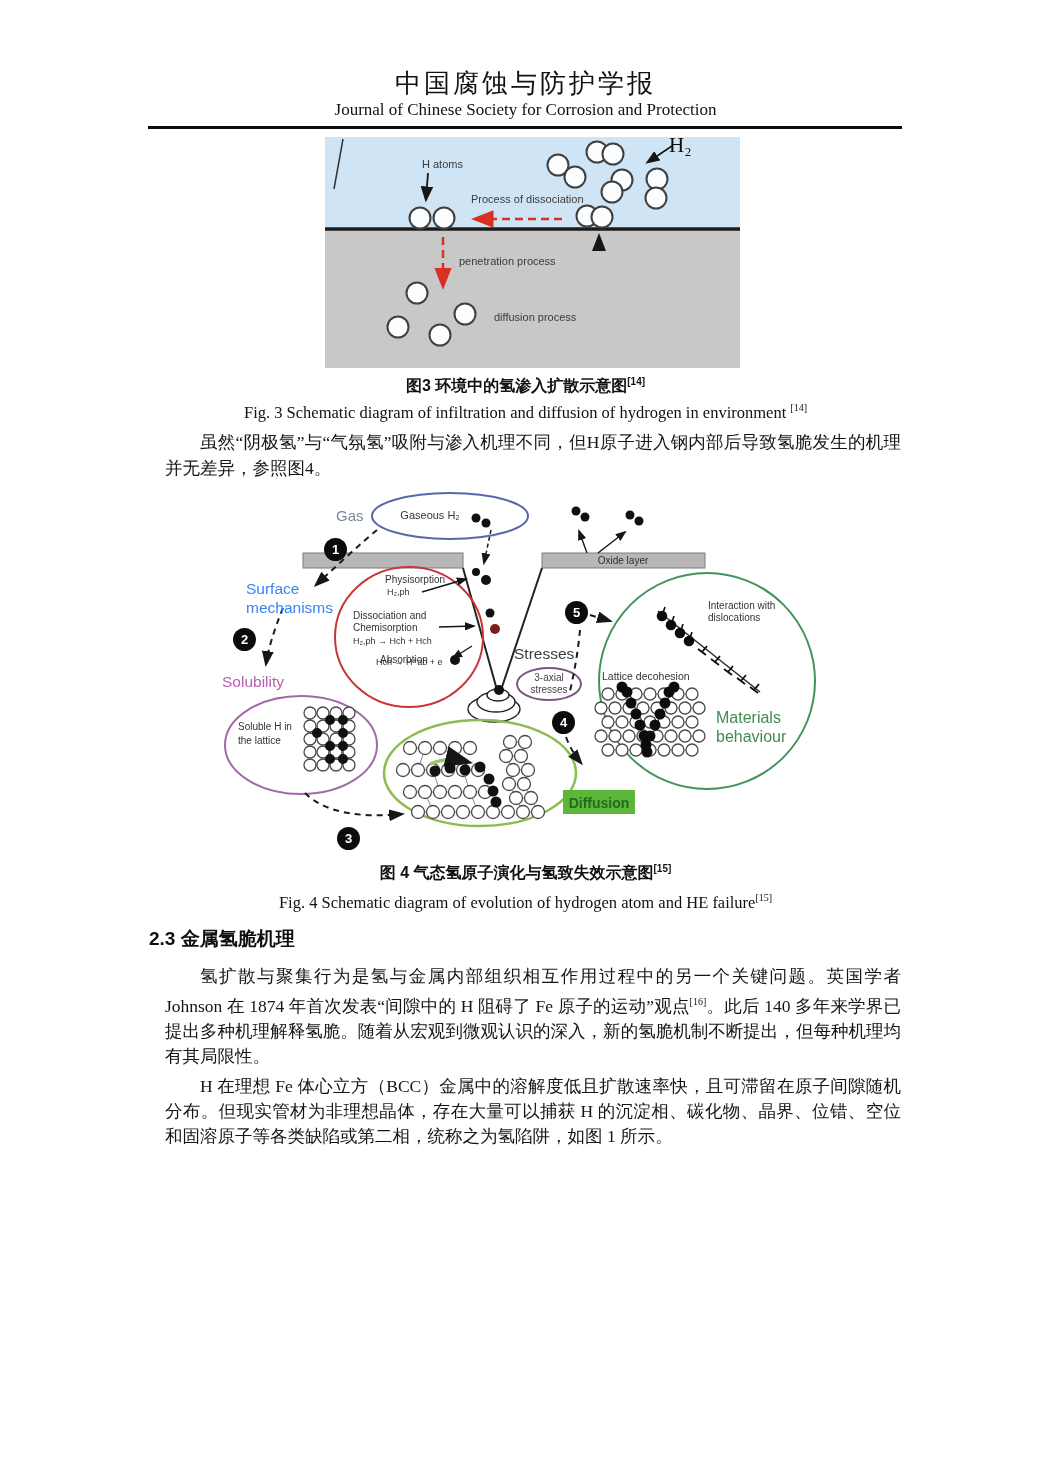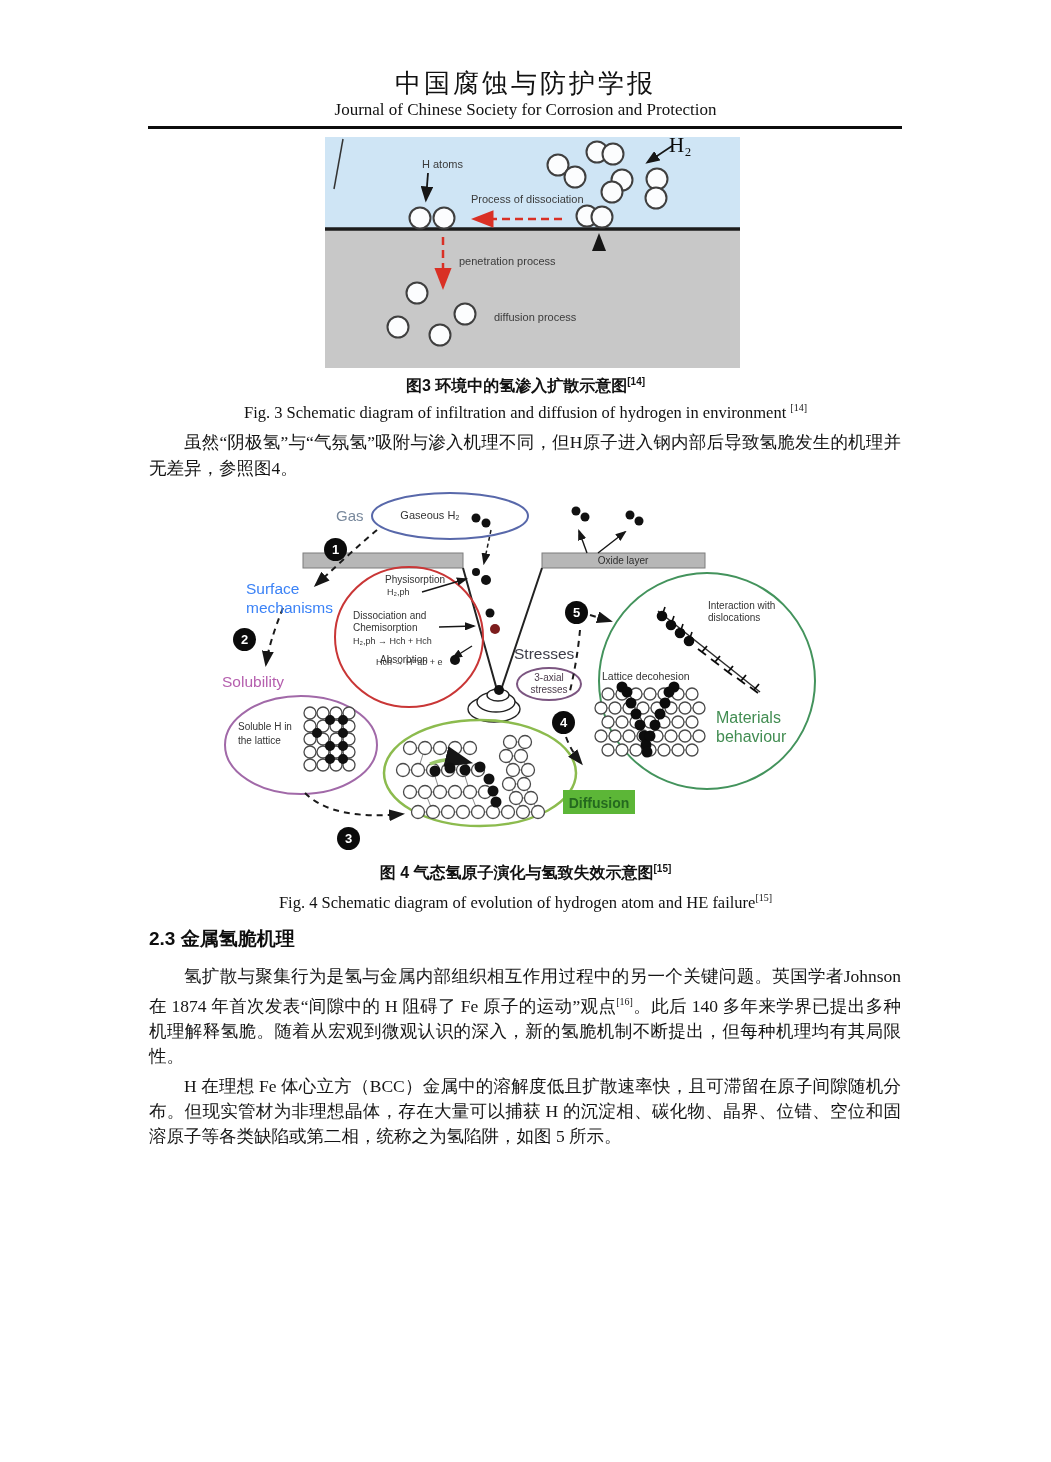--- a/index.html
+++ b/index.html
@@ -13,21 +13,21 @@
   .hrule{position:absolute;top:126px;left:148px;width:754px;height:3px;background:#0d0d0d;}
   
   .cap-zh{position:absolute;left:0;width:1051px;text-align:center;
           font-family:"Liberation Sans","DejaVu Sans",sans-serif;
           font-size:16px;font-weight:600;color:#111;}
   .cap-en{position:absolute;left:0;width:1051px;text-align:center;
           font-size:16.5px;font-weight:500;color:#111;}
   sup{font-size:10px;}
   .bodytext{position:absolute;left:149px;width:752px;font-size:17.5px;line-height:25px;
             text-align:justify;color:#151515;}
-  .bodytext p{margin:0 0 0 0;text-indent:2em;}
+  .bodytext p{margin:0 0 0 16px;text-indent:2em;}
   .bodytext p + p{margin-top:5px;}
   .para-f3{line-height:26px;}
   .sechead{position:absolute;left:149px;top:926px;
            font-family:"Liberation Sans","DejaVu Sans",sans-serif;
            font-size:19px;font-weight:700;color:#0e0e0e;}
   
   .fig3{position:absolute;left:325px;top:137px;width:415px;height:231px;}
   .fig3 svg{position:absolute;left:0;top:0;}
   .f3lbl{position:absolute;font-family:"Liberation Sans","DejaVu Sans",sans-serif;
          font-size:11px;color:#3b3b3b;white-space:nowrap;}
@@ -380,16 +380,16 @@
     <span>图 4 气态氢原子演化与氢致失效示意图</span><sup>[15]</sup>
   </div>
   <div class="cap-en" style="top:892px;">
     <span>Fig. 4 Schematic diagram of evolution of hydrogen atom and HE failure</span><sup>[15]</sup>
   </div>
 
   <div class="sechead">2.3 金属氢脆机理</div>
 
   <div class="bodytext" style="top:964px;">
     <p><span>氢扩散与聚集行为是氢与金属内部组织相互作用过程中的另一个关键问题。英国学者Johnson 在 1874 年首次发表“间隙中的 H 阻碍了 Fe 原子的运动”观点</span><sup>[16]</sup><span>。此后 140 多年来学界已提出多种机理解释氢脆。随着从宏观到微观认识的深入，新的氢脆机制不断提出，但每种机理均有其局限性。</span></p>
-    <p>H 在理想 Fe 体心立方（BCC）金属中的溶解度低且扩散速率快，且可滞留在原子间隙随机分布。但现实管材为非理想晶体，存在大量可以捕获 H 的沉淀相、碳化物、晶界、位错、空位和固溶原子等各类缺陷或第二相，统称之为氢陷阱，如图 5 所示。</p>
+    <p>H 在理想 Fe 体心立方（BCC）金属中的溶解度低且扩散速率快，且可滞留在原子间隙随机分布。但现实管材为非理想晶体，存在大量可以捕获 H 的沉淀相、碳化物、晶界、位错、空位和固溶原子等各类缺陷或第二相，统称之为氢陷阱，如图 1 所示。</p>
   </div>
 
 </div>
 
 </body></html>

